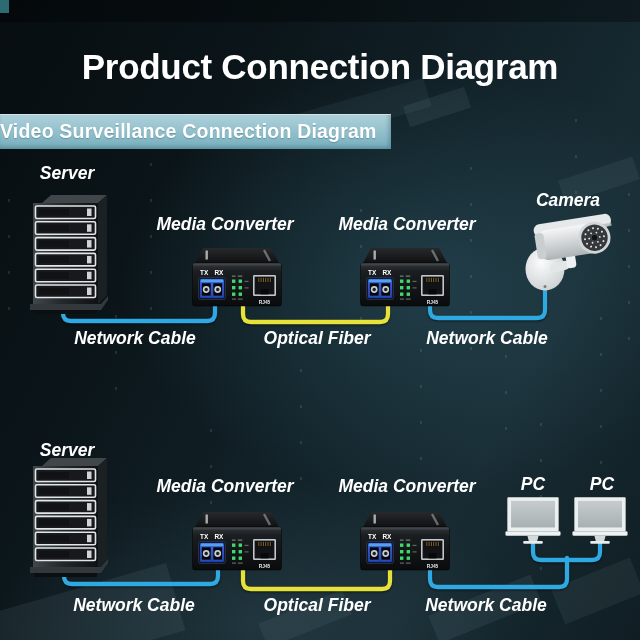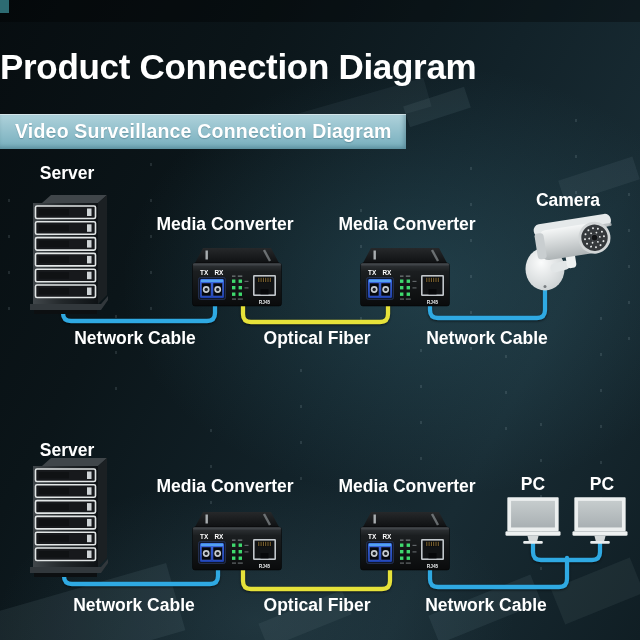--- a/index.html
+++ b/index.html
@@ -9,30 +9,30 @@
     background:
       radial-gradient(ellipse 430px 310px at 66% 44%, rgba(64,122,140,.30), rgba(64,122,140,0) 70%),
       radial-gradient(ellipse 360px 200px at 40% 97%, rgba(90,132,146,.18), rgba(90,132,146,0) 72%),
       linear-gradient(118deg,#070d10 0%,#0b1519 28%,#122229 55%,#182b33 74%,#101e24 100%);
   }
   .streak{position:absolute;pointer-events:none;}
   .dashcol{position:absolute;width:2px;pointer-events:none;
     background:repeating-linear-gradient(0deg, rgba(195,215,222,.13) 0 3px, transparent 3px 36px);}
   #cornerchip{position:absolute;left:0;top:0;width:9px;height:13px;background:#2d6b72;}
   #topband{position:absolute;left:0;top:0;width:640px;height:22px;background:rgba(0,0,0,.32);}
-  #title{position:absolute;left:0;top:47px;width:640px;text-align:left;
+  #title{position:absolute;left:0;top:47px;width:640px;text-align:center;
     font-size:35px;font-weight:800;letter-spacing:-.3px;white-space:nowrap;}
-  .banner{position:absolute;left:0;height:35px;line-height:35px;padding-left:15px;
+  .banner{position:absolute;left:0;height:35px;line-height:35px;
     font-size:19.5px;font-weight:700;letter-spacing:.2px;white-space:nowrap;
     background:linear-gradient(180deg,var(--banner-top,#AFD2DB),var(--banner-bottom,#76AEBD));
     box-shadow:inset 0 1px 0 rgba(255,255,255,.5), inset -2px -2px 4px rgba(35,75,90,.35);
     text-shadow:0 1px 1px rgba(40,80,95,.35);}
   #banner-1{top:114px;width:391px;}
   #banner-2{top:387px;width:261px;}
-  .lbl{position:absolute;text-align:center;font-size:17.5px;font-weight:600;white-space:nowrap;}
+  .lbl{position:absolute;text-align:center;font-size:17.5px;font-weight:600;white-space:nowrap;font-style:italic;}
   .dev{position:absolute;}
   #cables{position:absolute;left:0;top:0;z-index:2;filter:drop-shadow(0 1px 1px rgba(0,0,0,.55));}
   #cables path{fill:none;stroke-width:4.3;stroke-linecap:round;}
   #cables .net{stroke:var(--network-cable,#2FA9E2);}
   #cables .fiber{stroke:var(--optical-fiber,#E6E23A);}
   .z3{z-index:3;}
   svg text{font-family:"Liberation Sans",sans-serif;}
 </style>
 </head>
 <body>

